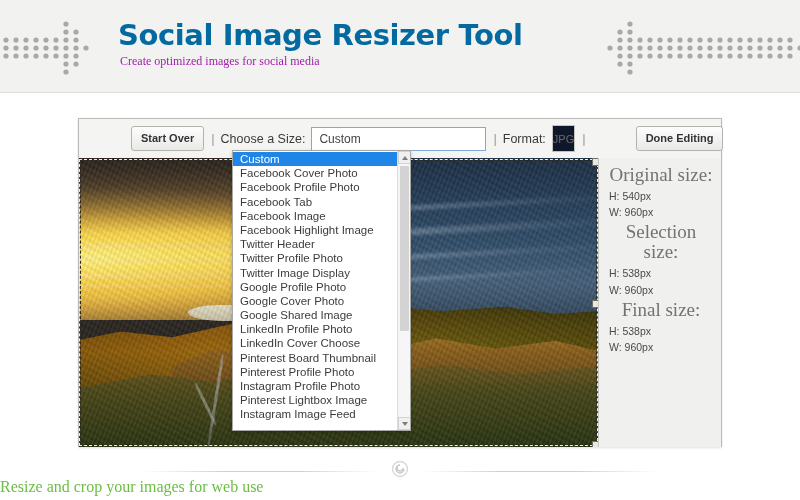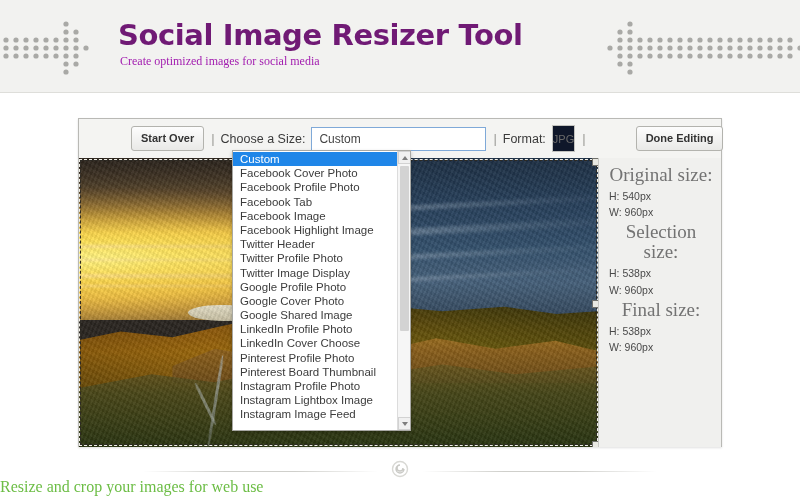--- a/index.html
+++ b/index.html
@@ -17,21 +17,21 @@
     background: #f2f2f0;
     border-bottom: 1px solid #dededa;
     overflow: hidden;
   }
   .header-inner { position: relative; width: 100%; height: 100%; }
   .title {
     position: absolute; left: 118px; top: 18px;
     font-family: "DejaVu Sans", sans-serif;
     font-weight: bold;
     font-size: 29px;
-    color: #701a75;
+    color: #0369a1;
     letter-spacing: -0.4px;
     white-space: nowrap;
   }
   .subtitle {
     position: absolute; left: 120px; top: 54px;
     font-family: "Liberation Serif", serif;
     font-size: 12px;
     color: #a21caf;
     white-space: nowrap;
   }
@@ -505,24 +505,24 @@
         <div class="dd-item">Facebook Image</div>
         <div class="dd-item">Facebook Highlight Image</div>
         <div class="dd-item">Twitter Header</div>
         <div class="dd-item">Twitter Profile Photo</div>
         <div class="dd-item">Twitter Image Display</div>
         <div class="dd-item">Google Profile Photo</div>
         <div class="dd-item">Google Cover Photo</div>
         <div class="dd-item">Google Shared Image</div>
         <div class="dd-item">LinkedIn Profile Photo</div>
         <div class="dd-item">LinkedIn Cover Choose</div>
+        <div class="dd-item">Pinterest Board Thumbnail</div>
         <div class="dd-item">Pinterest Profile Photo</div>
-        <div class="dd-item">Pinterest Board Thumbnail</div>
         <div class="dd-item">Instagram Profile Photo</div>
-        <div class="dd-item">Instagram Lightbox Image</div>
+        <div class="dd-item">Pinterest Lightbox Image</div>
         <div class="dd-item">Instagram Image Feed</div>
       </div>
     <div class="dd-scroll">
       <div class="dd-arrow up">
           <i class="tri up"></i>
         </div>
       <div class="dd-thumb"></div>
       <div class="dd-arrow down">
           <i class="tri down"></i>
         </div>

